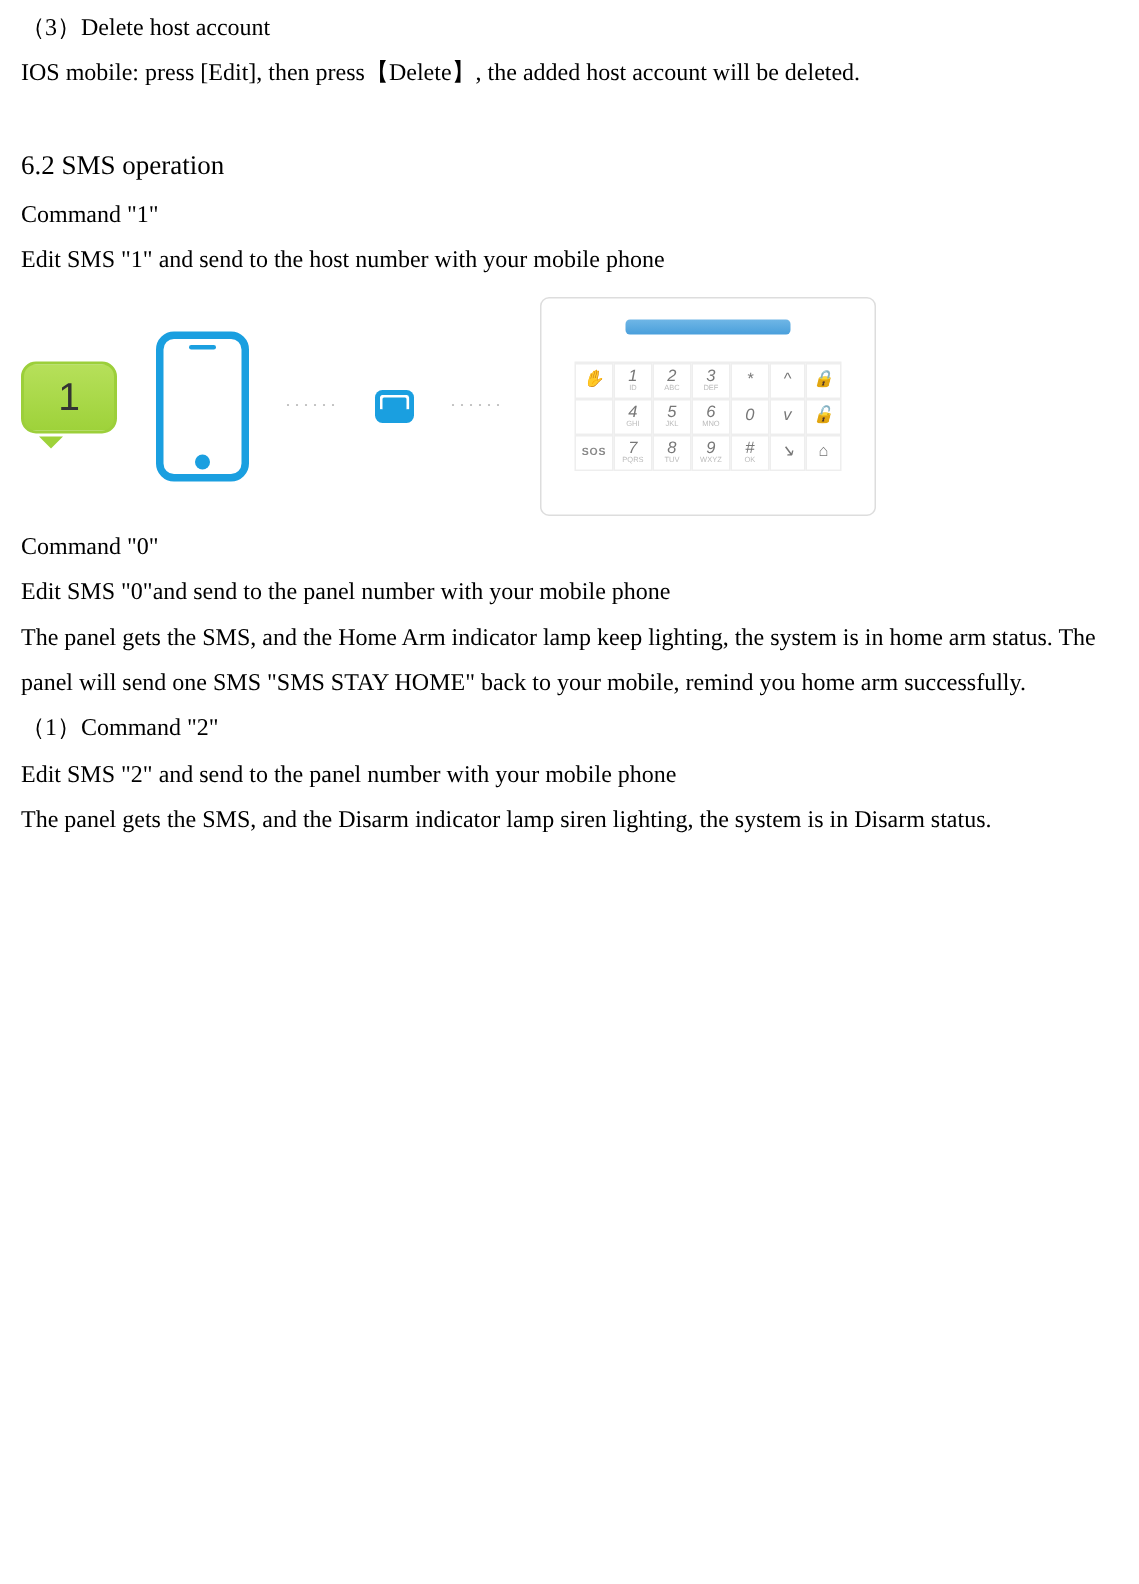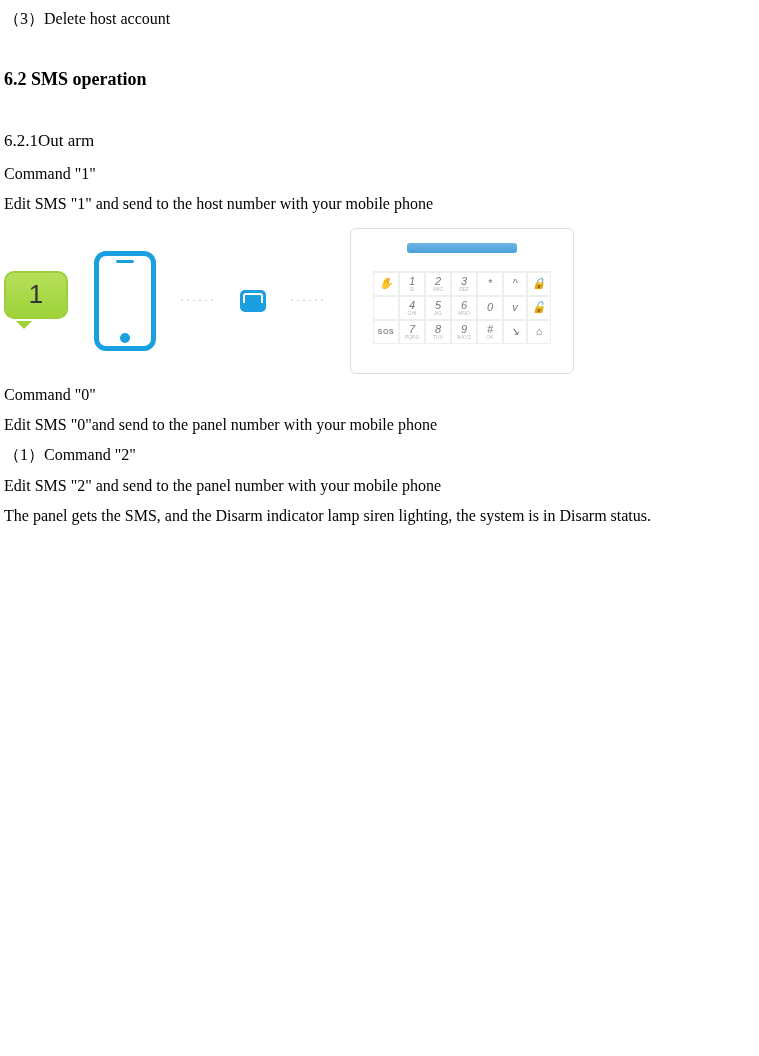--- a/index.html
+++ b/index.html
@@ -7,23 +7,24 @@
     padding: 0;
     font-family: "Times New Roman", serif;
     font-size: 16px;
     line-height: 1.9;
     color: #000;
     background: #fff;
     width: 759px;
   }
   .page {
     padding: 4px 6px 20px 4px;
+    margin-left: 10px;
   }
   .hdr {
-    font-weight: bold;
+    font-weight: normal;
     font-size: 18px;
     margin-top: 28px;
     margin-bottom: 2px;
   }
   .subhdr {
     font-size: 17px;
     margin-top: 28px;
     margin-bottom: 2px;
   }
   p {
@@ -171,24 +172,24 @@
     color: #888;
     letter-spacing: 0.5px;
   }
 </style>
 </head>
 <body>
 
 <div class="page">
 
   <p>（3）Delete host account</p>
+  <p>IOS mobile: press [Edit], then press【Delete】, the added host account will be deleted.</p>
 
   <p class="hdr">6.2 SMS operation</p>
 
-  <p class="subhdr">6.2.1Out arm</p>
   <p>Command "1"</p>
   <p>Edit SMS "1" and send to the host number with your mobile phone</p>
 
   <div class="figure-row">
     <div class="speech">
       <div class="speech-bubble">
           <span>1</span>
         </div>
     </div>
     <div class="phone"></div>
@@ -272,18 +273,19 @@
         <div class="key">
             <span class="n">⌂</span>
           </div>
       </div>
     </div>
   </div>
 
 
   <p>Command "0"</p>
   <p>Edit SMS "0"and send to the panel number with your mobile phone</p>
+  <p>The panel gets the SMS, and the Home Arm indicator lamp keep lighting, the system is in home arm status. The panel will send one SMS "SMS STAY HOME" back to your mobile, remind you home arm successfully.</p>
 
   <p>（1）Command "2"</p>
   <p>Edit SMS "2" and send to the panel number with your mobile phone</p>
   <p>The panel gets the SMS, and the Disarm indicator lamp siren lighting, the system is in Disarm status.</p>
 
 </div>
 
 </body></html>

